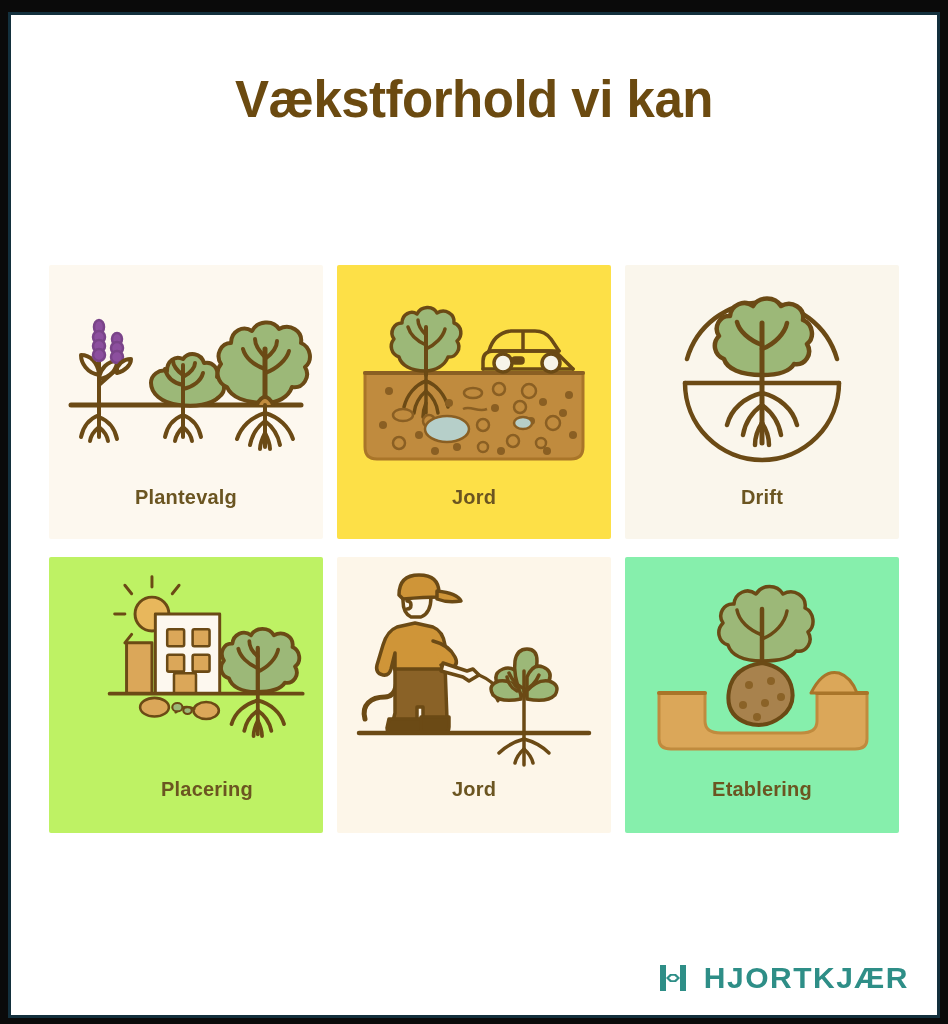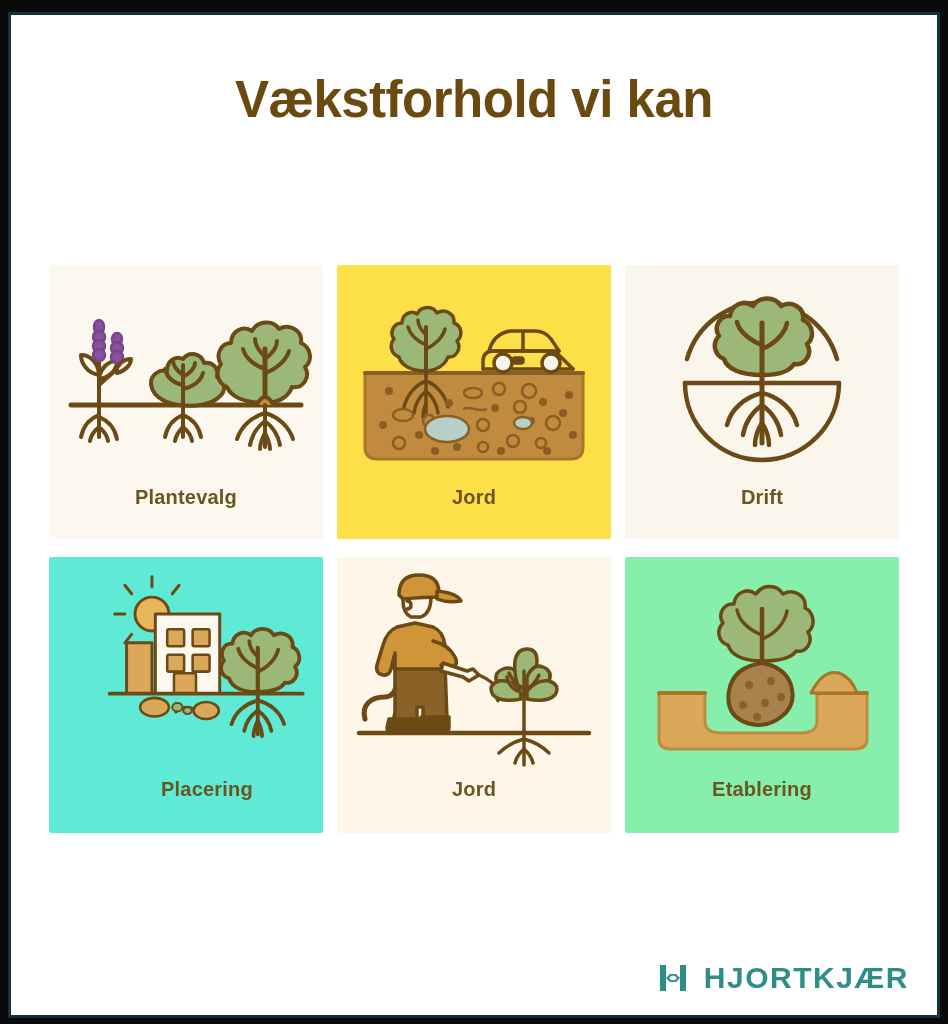--- a/index.html
+++ b/index.html
@@ -306,21 +306,21 @@
               <path d="M137 140 C126 148 120 158 118 170"></path>
               <path d="M137 140 C148 148 154 158 156 170"></path>
               <path d="M137 158 C133 164 130 170 130 180"></path>
               <path d="M137 158 C141 164 144 170 144 180"></path>
             </g>
           </svg>
         </div>
         <div class="card-label">Drift</div>
       </div>
 
-      <div class="card" style="background:#5eead4;padding-left:42px;">
+      <div class="card" style="background:#bef264;padding-left:42px;">
         <div class="card-art">
           <svg viewBox="0 0 274 214" xmlns="http://www.w3.org/2000/svg">
 
             <g fill="none" stroke="#6b4a15" stroke-width="3.5" stroke-linecap="round">
               <circle cx="72" cy="48" r="20" fill="#e8b75c"></circle>
               <line x1="72" y1="16" x2="72" y2="4"></line>
               <line x1="48" y1="24" x2="40" y2="14"></line>
               <line x1="96" y1="24" x2="104" y2="14"></line>
               <line x1="40" y1="48" x2="28" y2="48"></line>
               <line x1="48" y1="72" x2="40" y2="82"></line>

